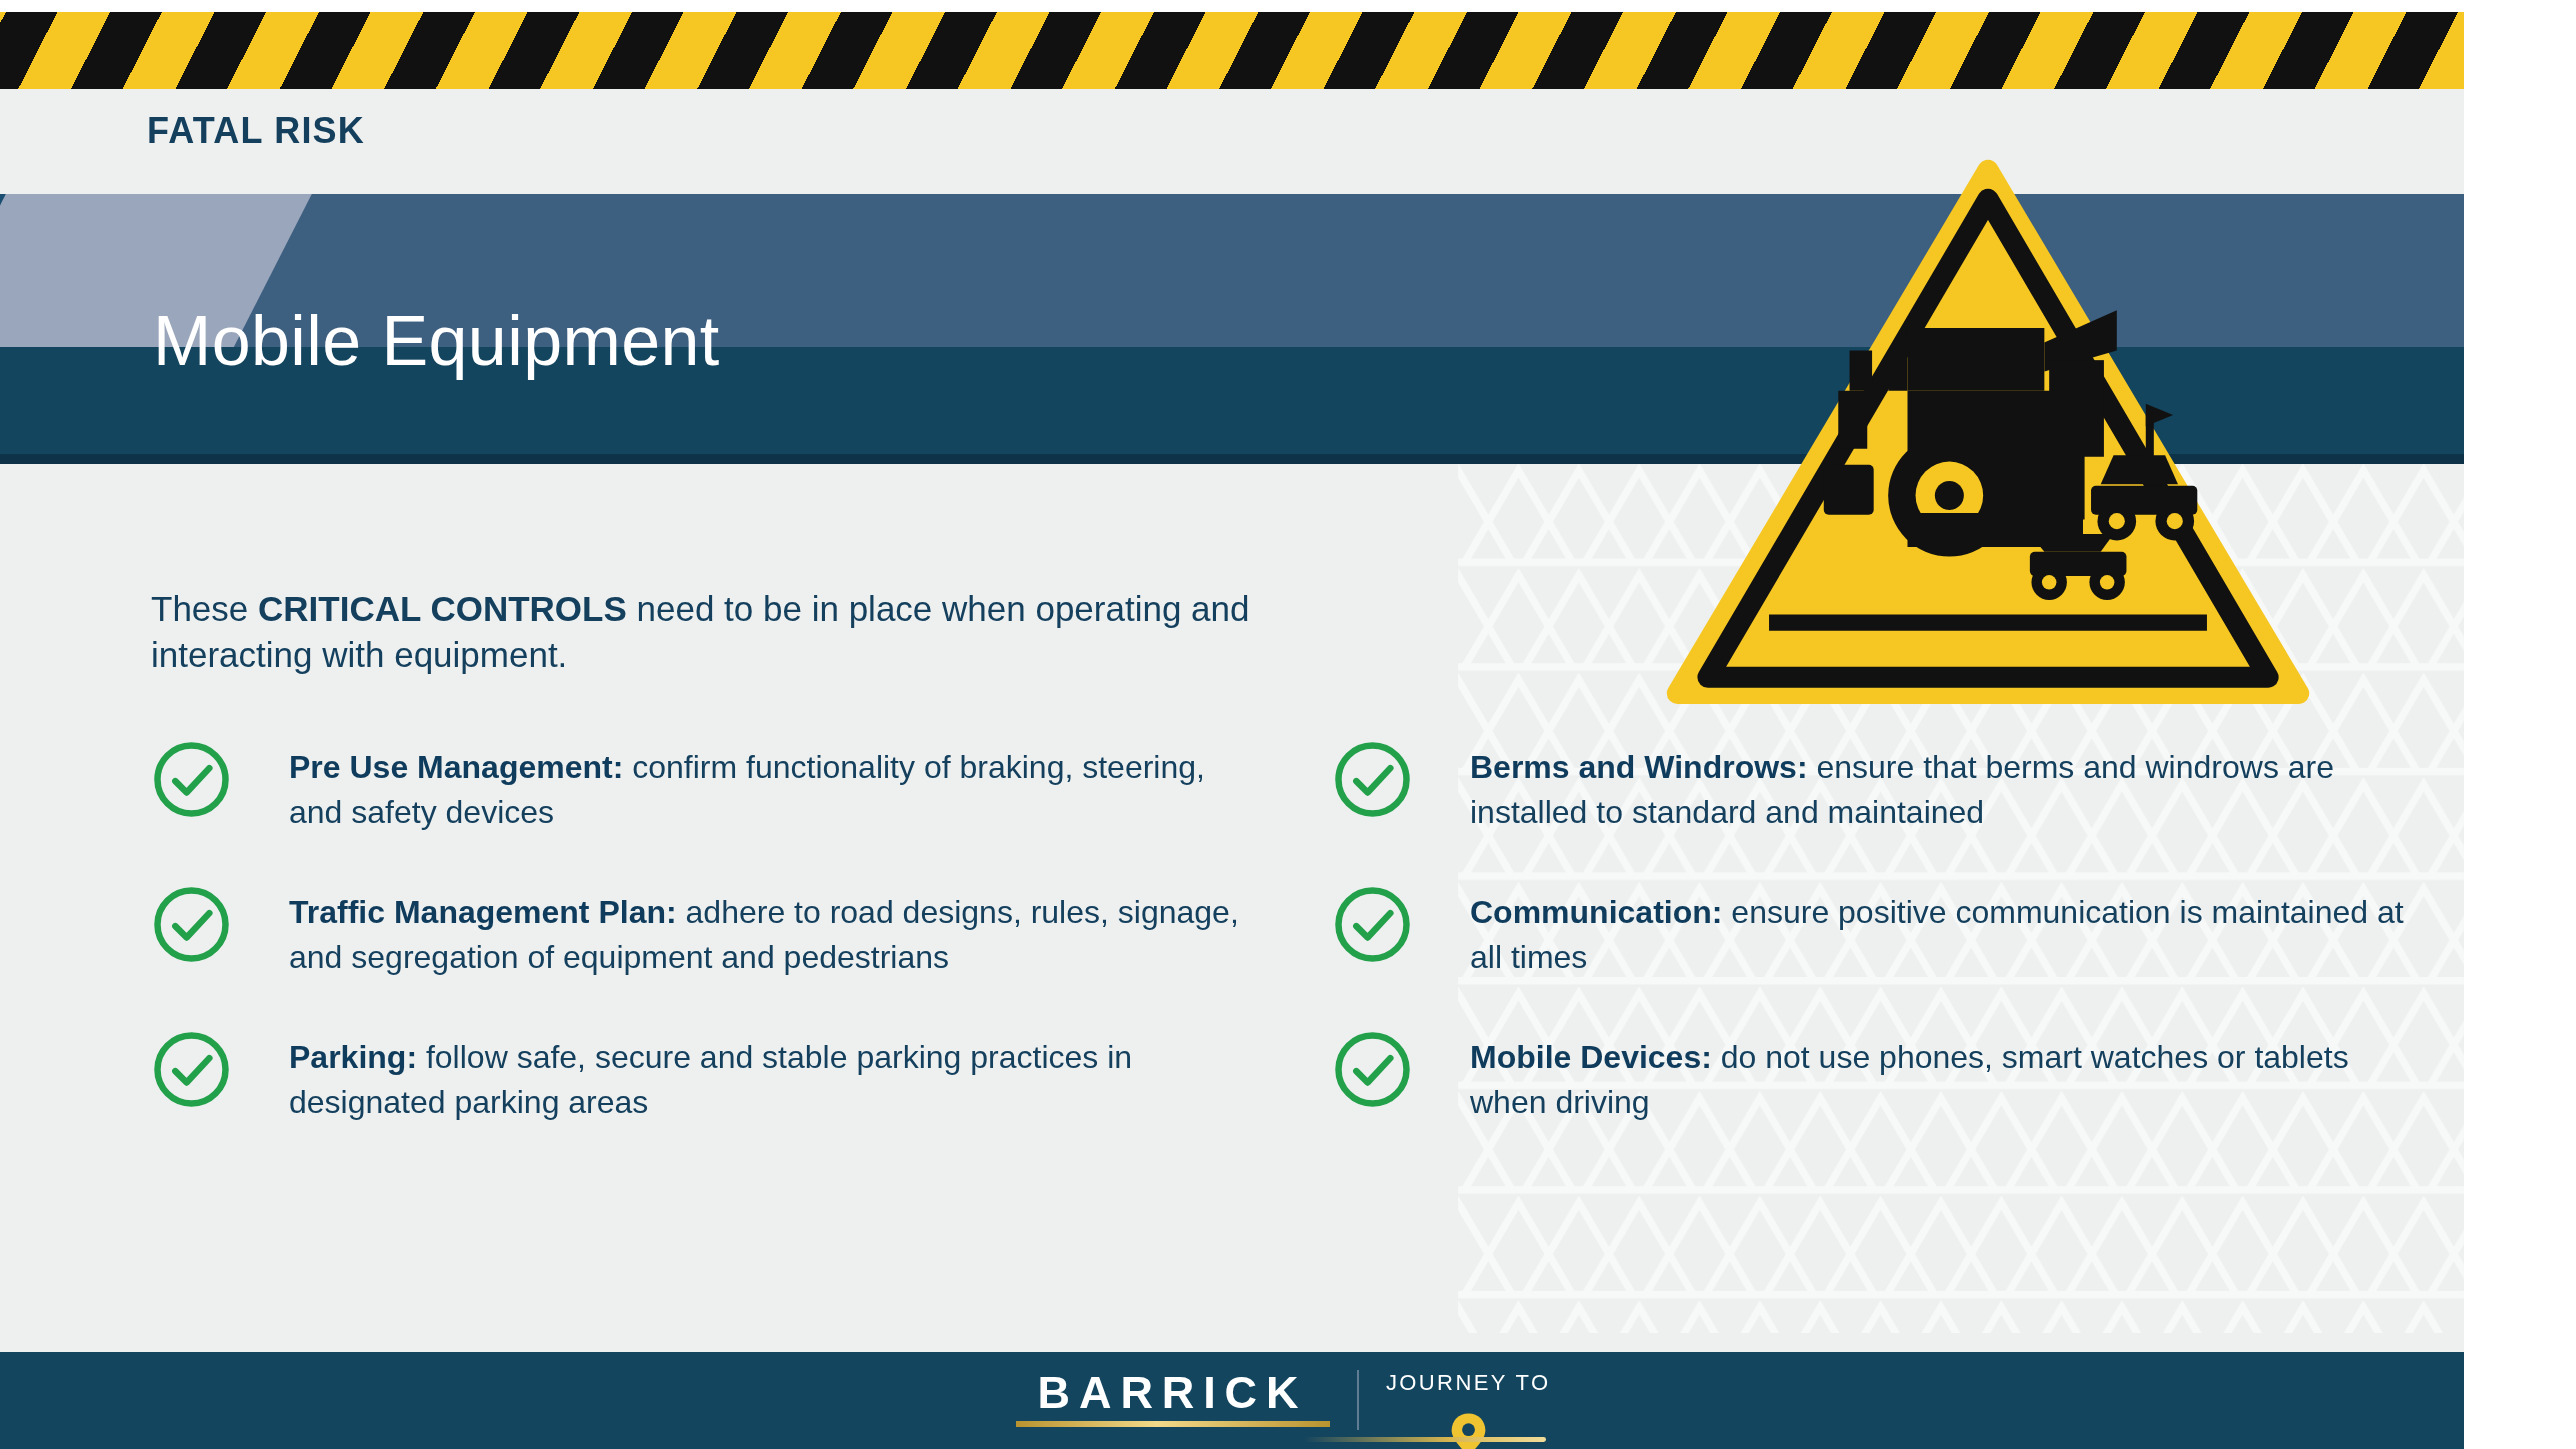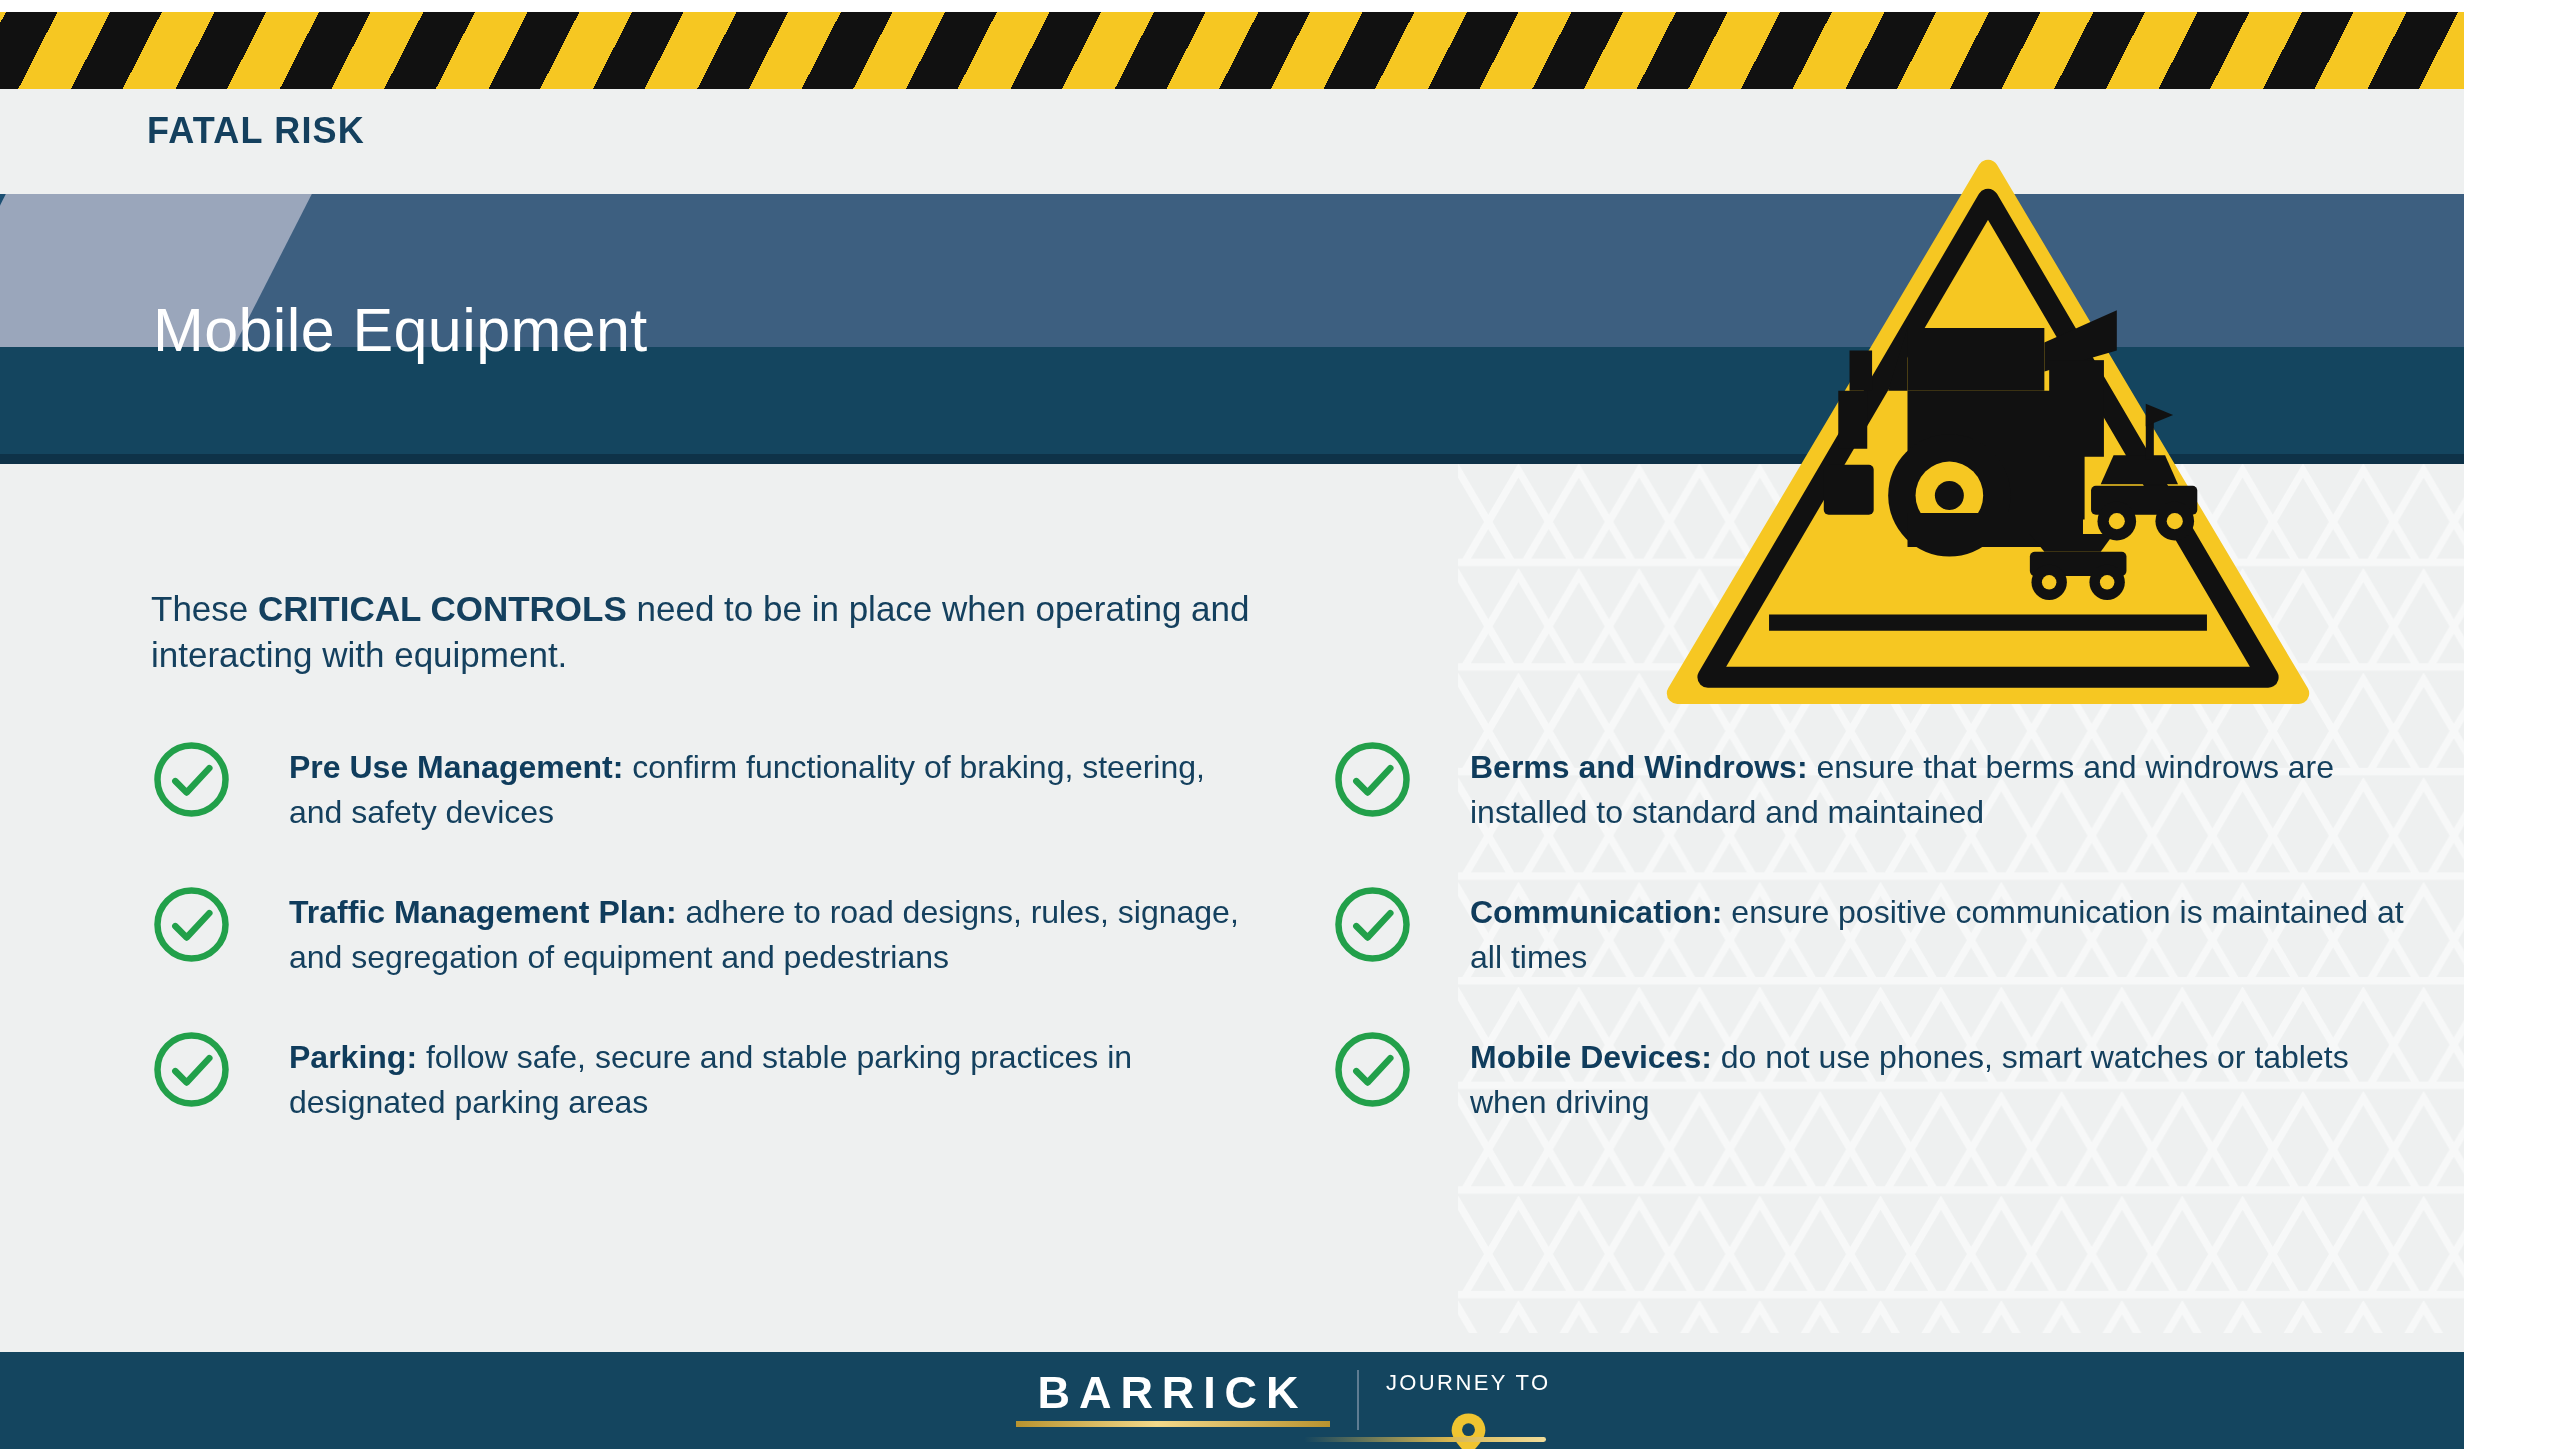--- a/index.html
+++ b/index.html
@@ -86,21 +86,21 @@
   .band-bottom-line {
     position: absolute;
     top: 442px; left: 0;
     width: 2576px; height: 9.7px;
     background: #0e3248;
   }
   .slide-title {
     position: absolute;
     left: 153px;
     top: 242px;
-    font-size: 61px;
+    font-size: 70px;
     font-weight: normal;
     color: #ffffff;
     letter-spacing: 0.4px;
   }
 
   
   .tri-pattern {
     position: absolute;
     top: 452px; right: 0;
     width: 1006px; height: 869px;

